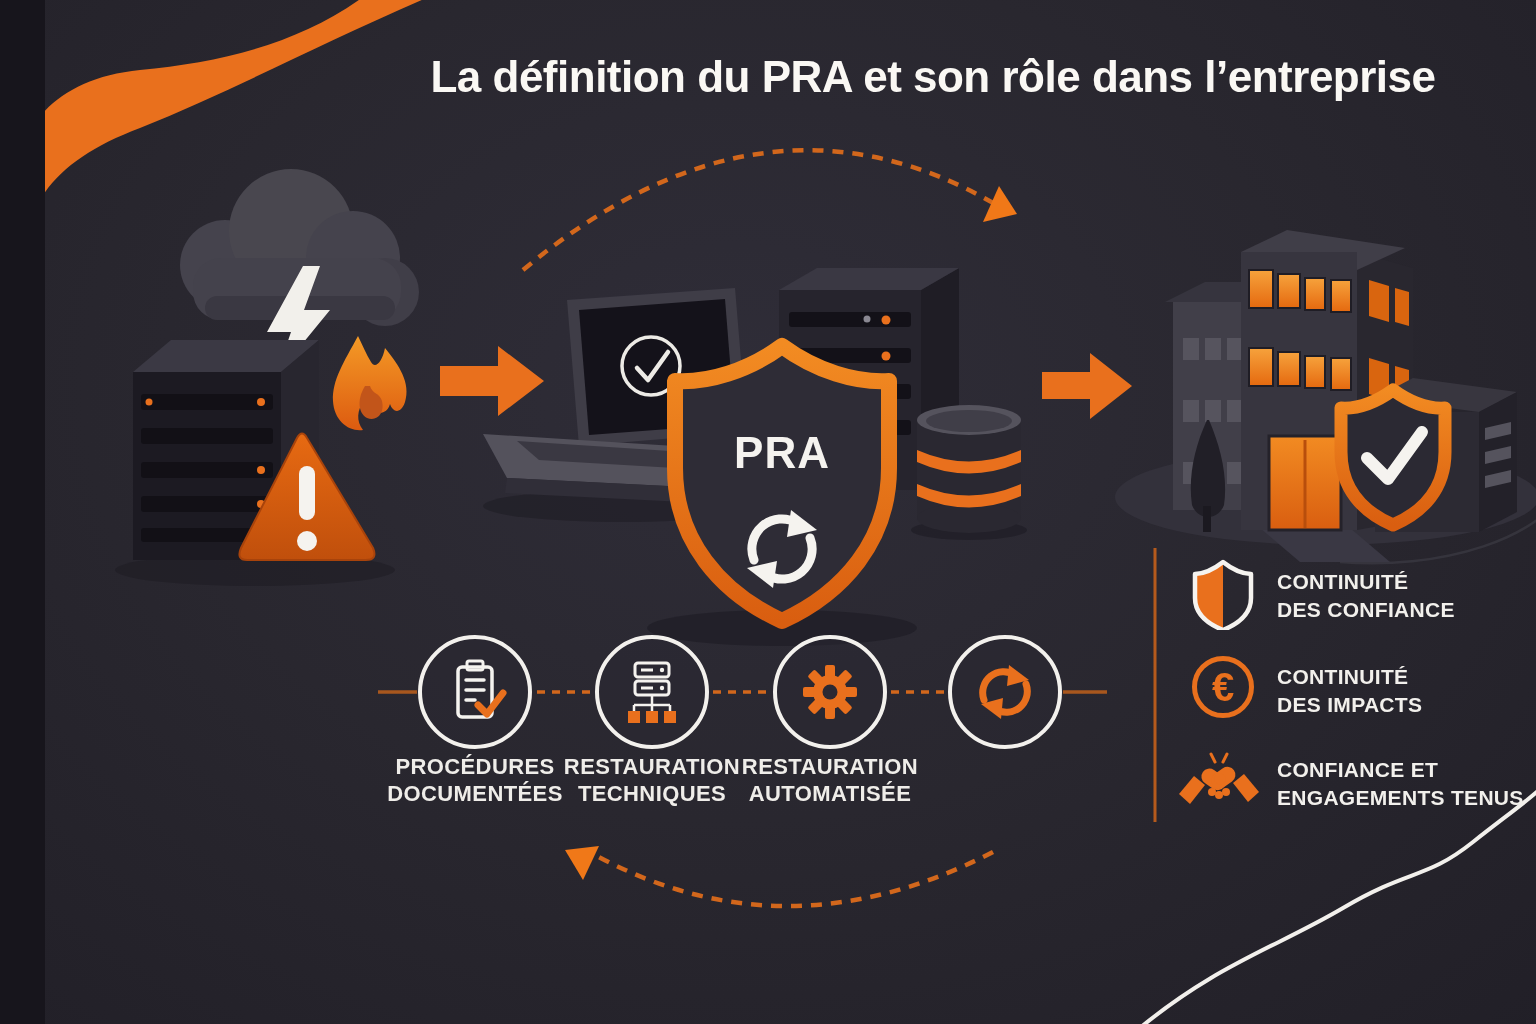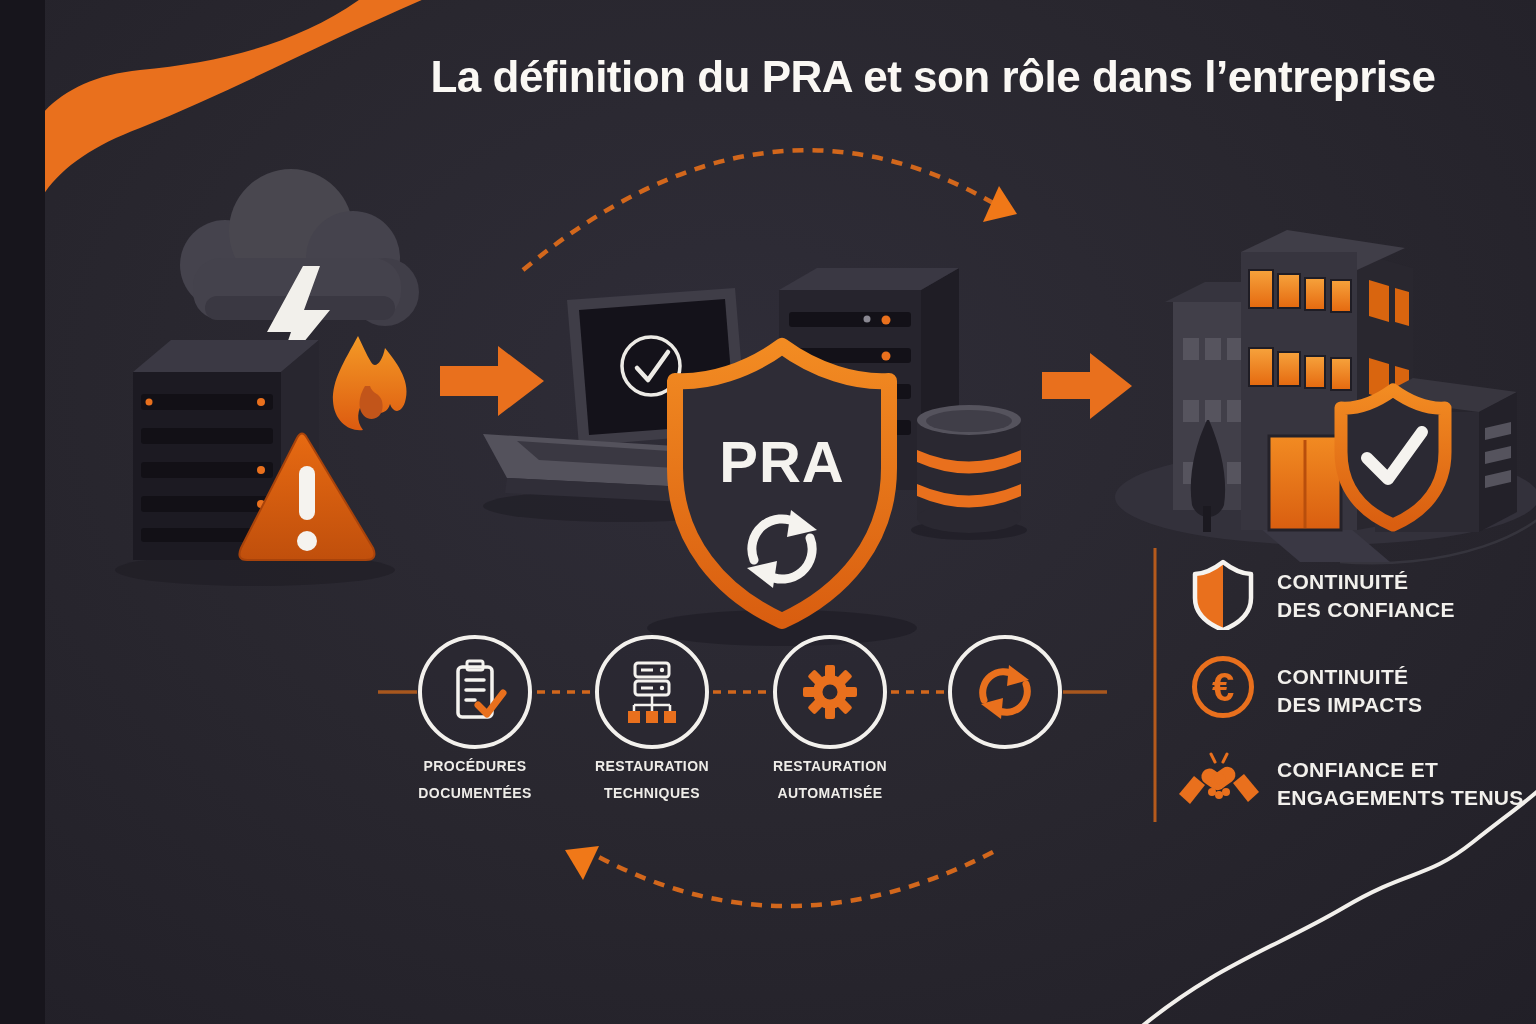--- a/index.html
+++ b/index.html
@@ -9,30 +9,30 @@
     font-family:"Liberation Sans", sans-serif;
     margin-left:45px;
   }
   .abs{position:absolute;}
   .title{
     left:270px;right:30px;top:52px;text-align:center;
     color:#faf8f4;font-size:44px;font-weight:700;letter-spacing:-0.5px;
   }
   .pra-label{
     left:657px;top:428px;width:160px;text-align:center;
-    color:#f5f3ef;font-size:58px;font-weight:700;letter-spacing:1px;
+    color:#f5f3ef;font-size:44px;font-weight:700;letter-spacing:1px;
   }
   .pcircle{
     width:114px;height:114px;border:4px solid #f3f1ed;border-radius:50%;
     background:rgba(43,41,51,.45);display:flex;align-items:center;justify-content:center;
     box-sizing:border-box;
   }
   .plabel{
     width:210px;top:753px;text-align:center;color:#efede9;
-    font-size:14px;font-weight:700;line-height:27px;letter-spacing:.4px;
+    font-size:22px;font-weight:700;line-height:27px;letter-spacing:.4px;
   }
   .blabel{
     left:1232px;width:290px;color:#f2f0ec;
     font-size:21px;font-weight:700;line-height:28px;letter-spacing:.3px;
   }
   .euro-circle{
     width:62px;height:62px;border:5px solid #e9701d;border-radius:50%;
     display:flex;align-items:center;justify-content:center;box-sizing:border-box;
   }
   .euro-circle span{color:#e9701d;font-size:40px;font-weight:700;line-height:1;}

